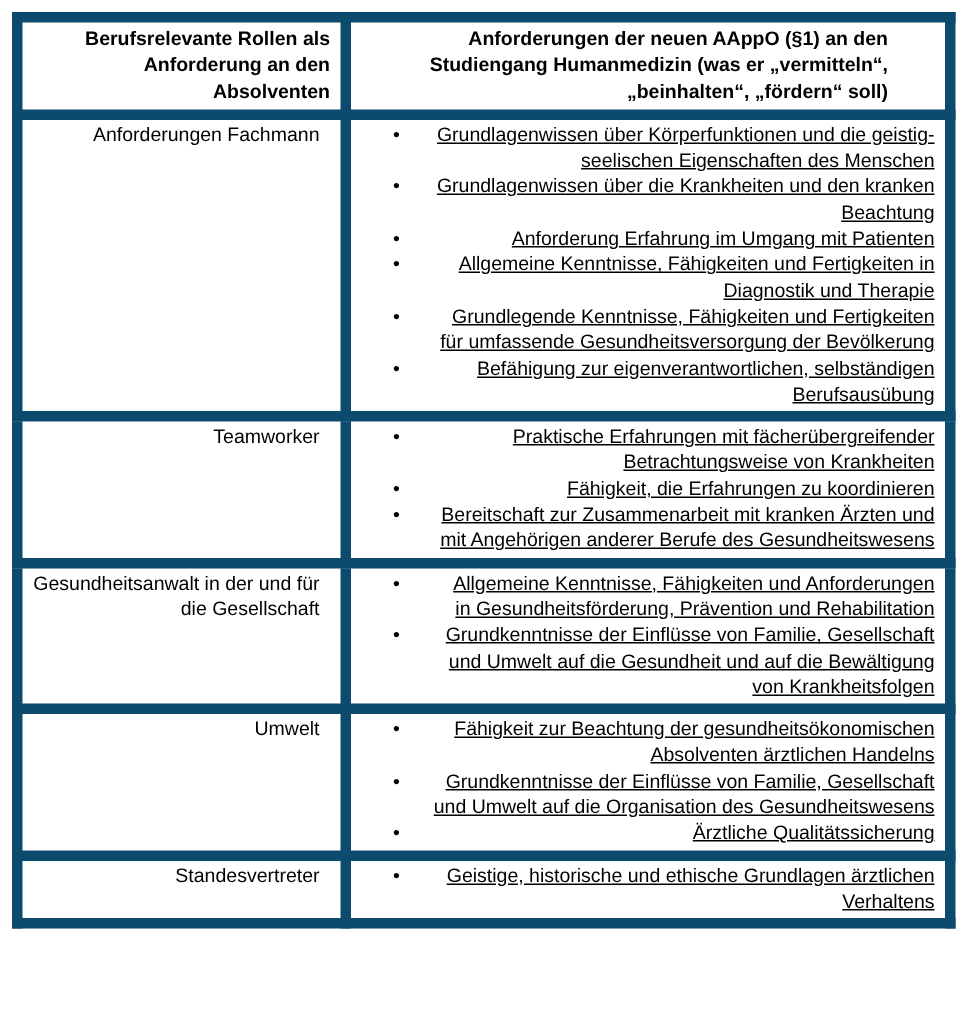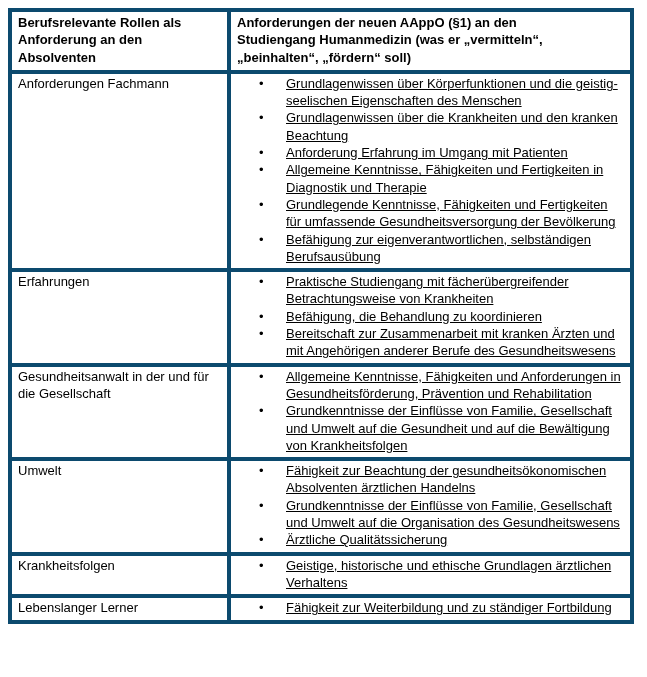--- a/index.html
+++ b/index.html
@@ -21,23 +21,23 @@
     border-collapse: collapse;
     table-layout: fixed;
     width: 622px;
     border: 2px solid #000000;
     font-size: 13px;
     line-height: 17.3px;
   }
   col.col-role { width: 219px; }
   col.col-req  { width: 403px; }
   th, td {
-    border: 4px solid #0c4a6e;
+    border: 7px solid #0c4a6e;
     vertical-align: top;
-    text-align: left;
+    text-align: right;
     padding: 1px 7px 3px 6px;
     box-sizing: border-box;
     overflow: hidden;
   }
   th {
     font-weight: bold;
     padding-top: 2px;
     padding-bottom: 4px;
   }
   th .hdr-text { display: block; }
@@ -92,26 +92,26 @@
             <li>Grundlagenwissen über die Krankheiten und den kranken Beachtung</li>
             <li>Anforderung Erfahrung im Umgang mit Patienten</li>
             <li>Allgemeine Kenntnisse, Fähigkeiten und Fertigkeiten in Diagnostik und Therapie</li>
             <li>Grundlegende Kenntnisse, Fähigkeiten und Fertigkeiten für umfassende Gesundheitsversorgung der Bevölkerung</li>
             <li>Befähigung zur eigenverantwortlichen, selbständigen Berufsausübung</li>
           </ul>
         </td>
       </tr>
       <tr>
         <td class="role-cell">
-          <span class="role-text">Erfahrungen</span>
+          <span class="role-text">Teamworker</span>
         </td>
         <td class="req-cell">
           <ul class="req-list">
-            <li>Praktische Studiengang mit fächerübergreifender Betrachtungsweise von Krankheiten</li>
-            <li>Befähigung, die Behandlung zu koordinieren</li>
+            <li>Praktische Erfahrungen mit fächerübergreifender Betrachtungsweise von Krankheiten</li>
+            <li>Fähigkeit, die Erfahrungen zu koordinieren</li>
             <li>Bereitschaft zur Zusammenarbeit mit kranken Ärzten und mit Angehörigen anderer Berufe des Gesundheitswesens</li>
           </ul>
         </td>
       </tr>
       <tr>
         <td class="role-cell">
           <span class="role-text">Gesundheitsanwalt in der und für die Gesellschaft</span>
         </td>
         <td class="req-cell">
           <ul class="req-list">
@@ -127,33 +127,23 @@
         <td class="req-cell">
           <ul class="req-list">
             <li>Fähigkeit zur Beachtung der gesundheitsökonomischen Absolventen ärztlichen Handelns</li>
             <li>Grundkenntnisse der Einflüsse von Familie, Gesellschaft und Umwelt auf die Organisation des Gesundheitswesens</li>
             <li>Ärztliche Qualitätssicherung</li>
           </ul>
         </td>
       </tr>
       <tr>
         <td class="role-cell">
-          <span class="role-text">Krankheitsfolgen</span>
+          <span class="role-text">Standesvertreter</span>
         </td>
         <td class="req-cell">
           <ul class="req-list">
             <li>Geistige, historische und ethische Grundlagen ärztlichen Verhaltens</li>
-          </ul>
-        </td>
-      </tr>
-      <tr>
-        <td class="role-cell">
-          <span class="role-text">Lebenslanger Lerner</span>
-        </td>
-        <td class="req-cell">
-          <ul class="req-list">
-            <li>Fähigkeit zur Weiterbildung und zu ständiger Fortbildung</li>
           </ul>
         </td>
       </tr>
     </tbody>
   </table>
 </div>
 
 </body></html>

